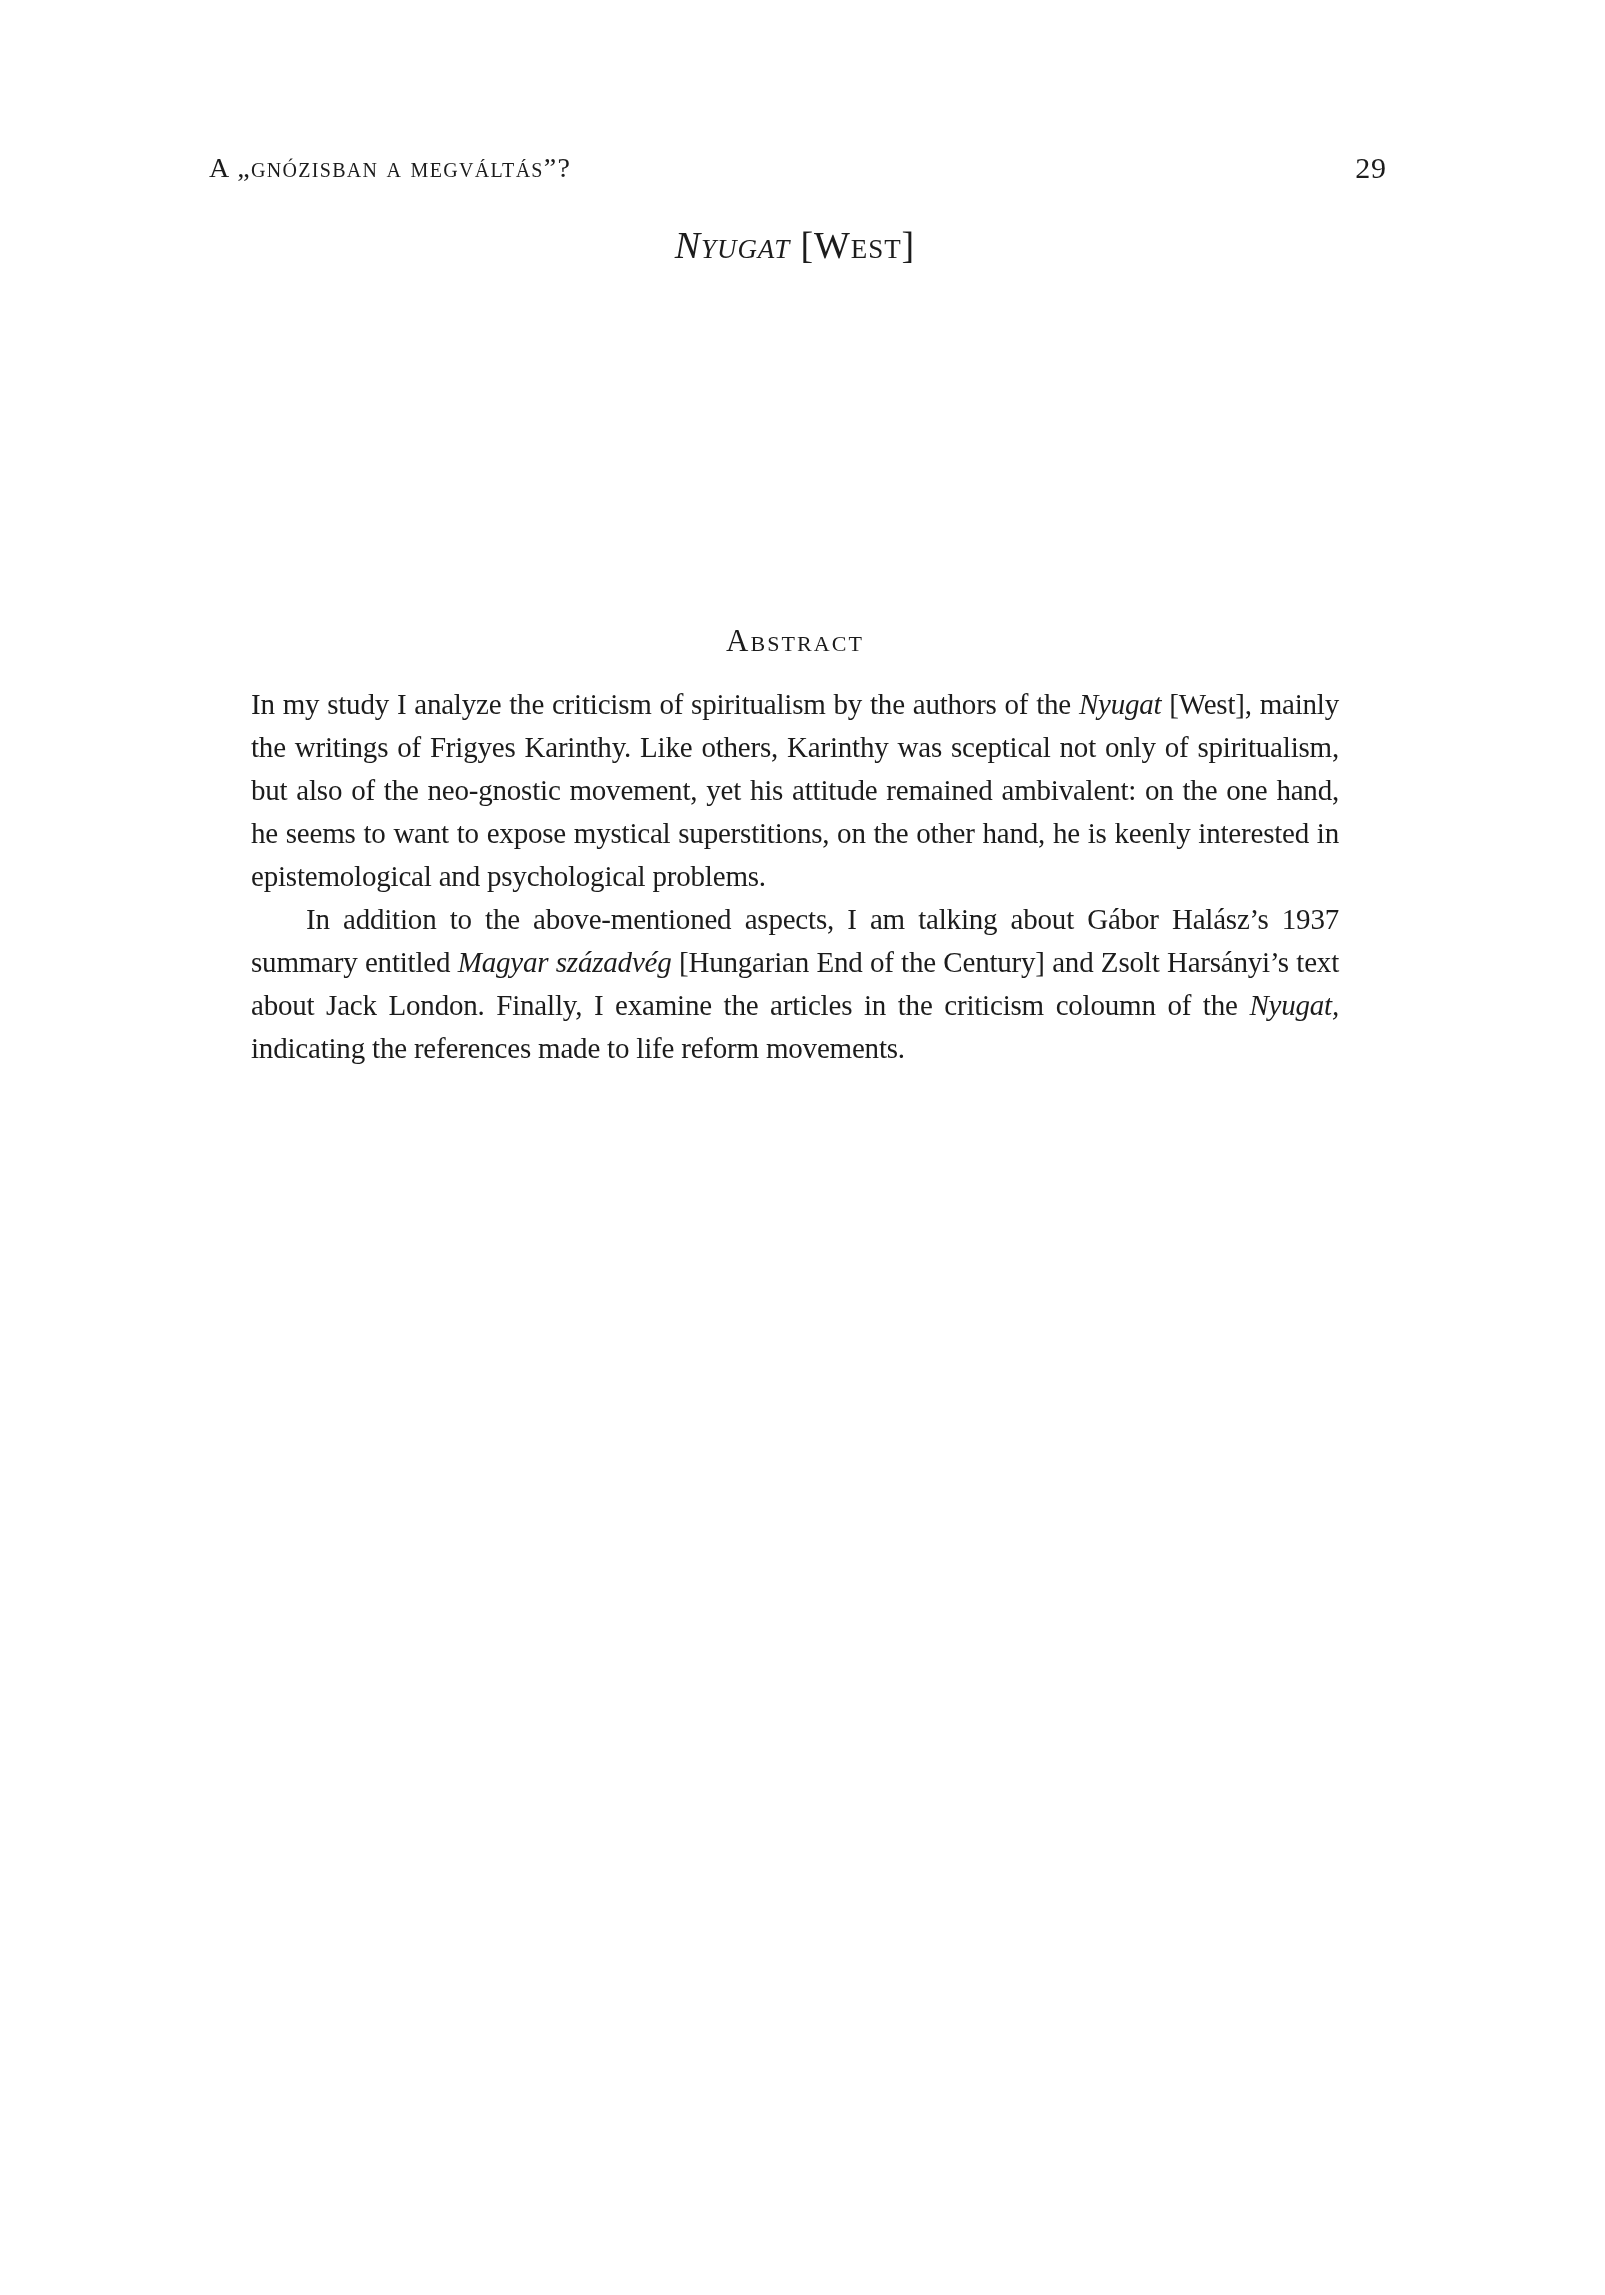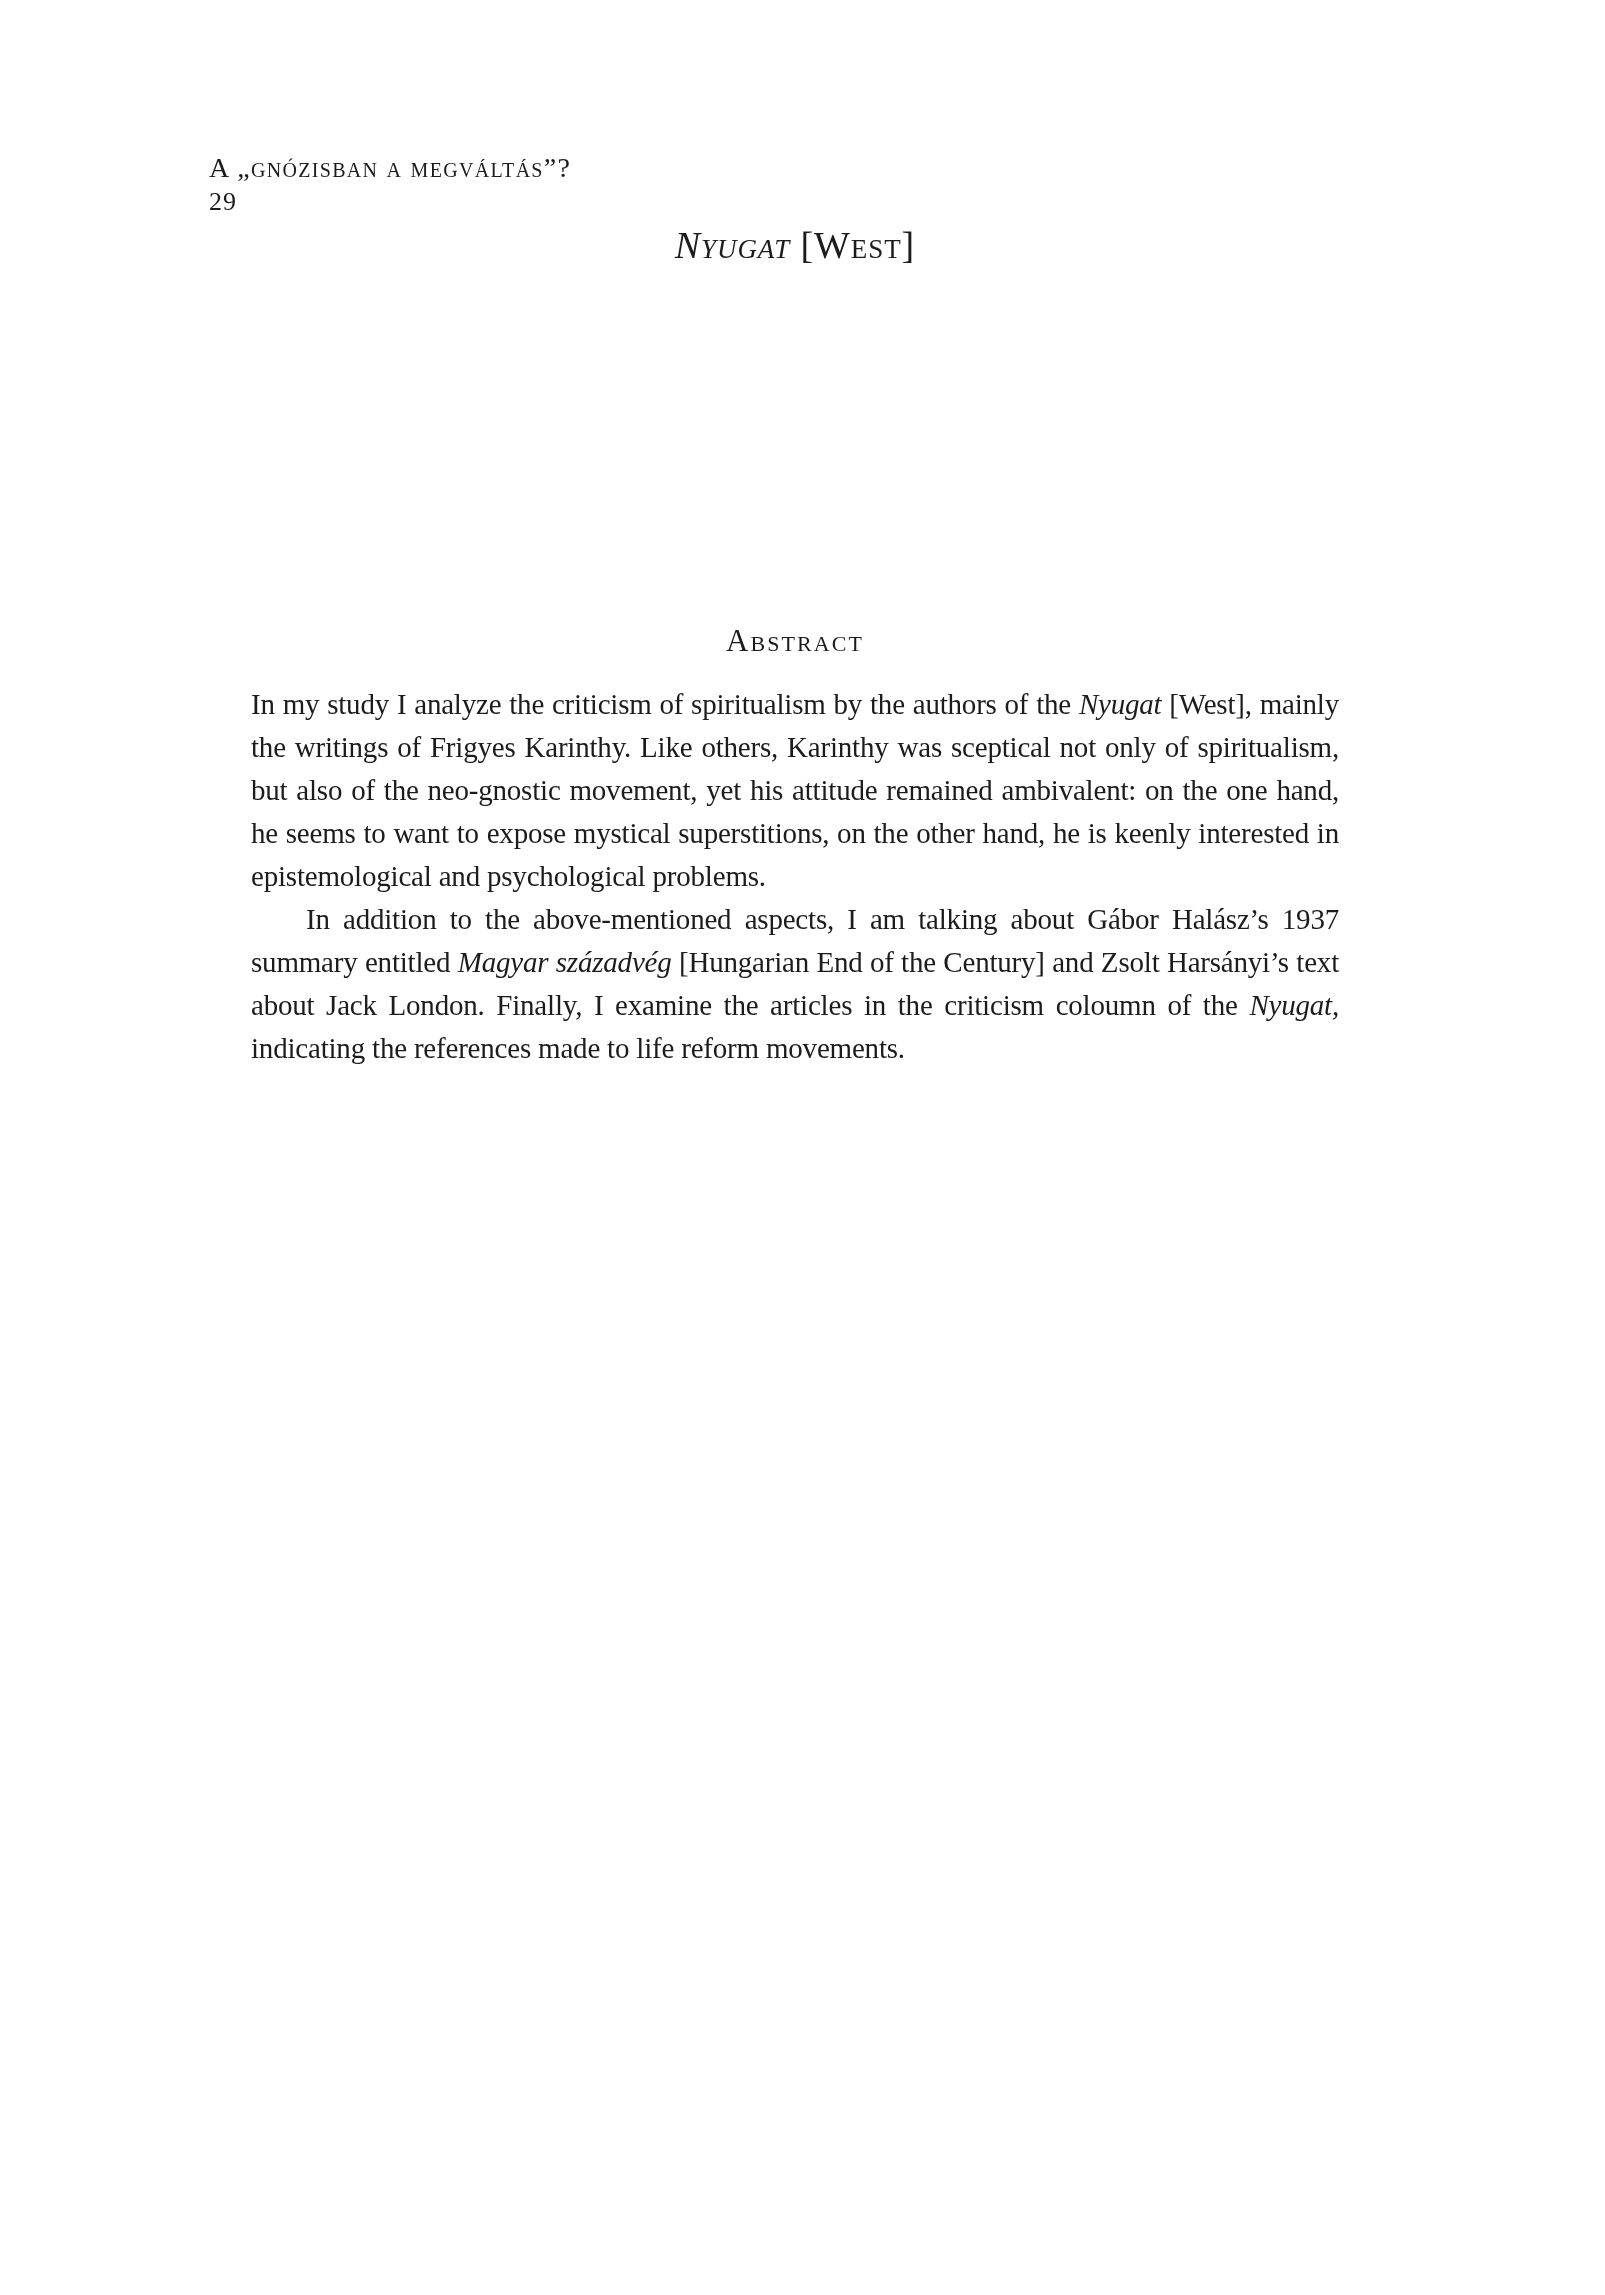--- a/index.html
+++ b/index.html
@@ -7,29 +7,29 @@
     position:relative;
     width:1605px;height:2295px;
     margin:0 auto;
     background:#ffffff;
     color:#1c1c1c;
     font-family:"Liberation Serif","DejaVu Serif",serif;
     overflow:hidden;
   }
   .running-header{
     position:absolute;top:151px;left:209px;width:1178px;
-    display:flex;justify-content:space-between;align-items:flex-start;flex-direction:column;
+    display:flex;justify-content:space-between;align-items:center;
   }
   .running-title{
     font-variant:small-caps;
     font-size:28px;line-height:34px;letter-spacing:1.3px;
     white-space:nowrap;
   }
   .page-number{
-    font-size:26px;line-height:34px;letter-spacing:0.9px;
+    font-size:30px;line-height:34px;letter-spacing:0.9px;
   }
   .title-block{
     position:absolute;top:222px;left:251px;width:1088px;
     text-align:center;
     font-variant:small-caps;
     font-size:38px;line-height:46px;letter-spacing:0.9px;
   }
   .title-line{white-space:nowrap;}
   .journal-italic{font-style:italic;}
   .section-heading{

